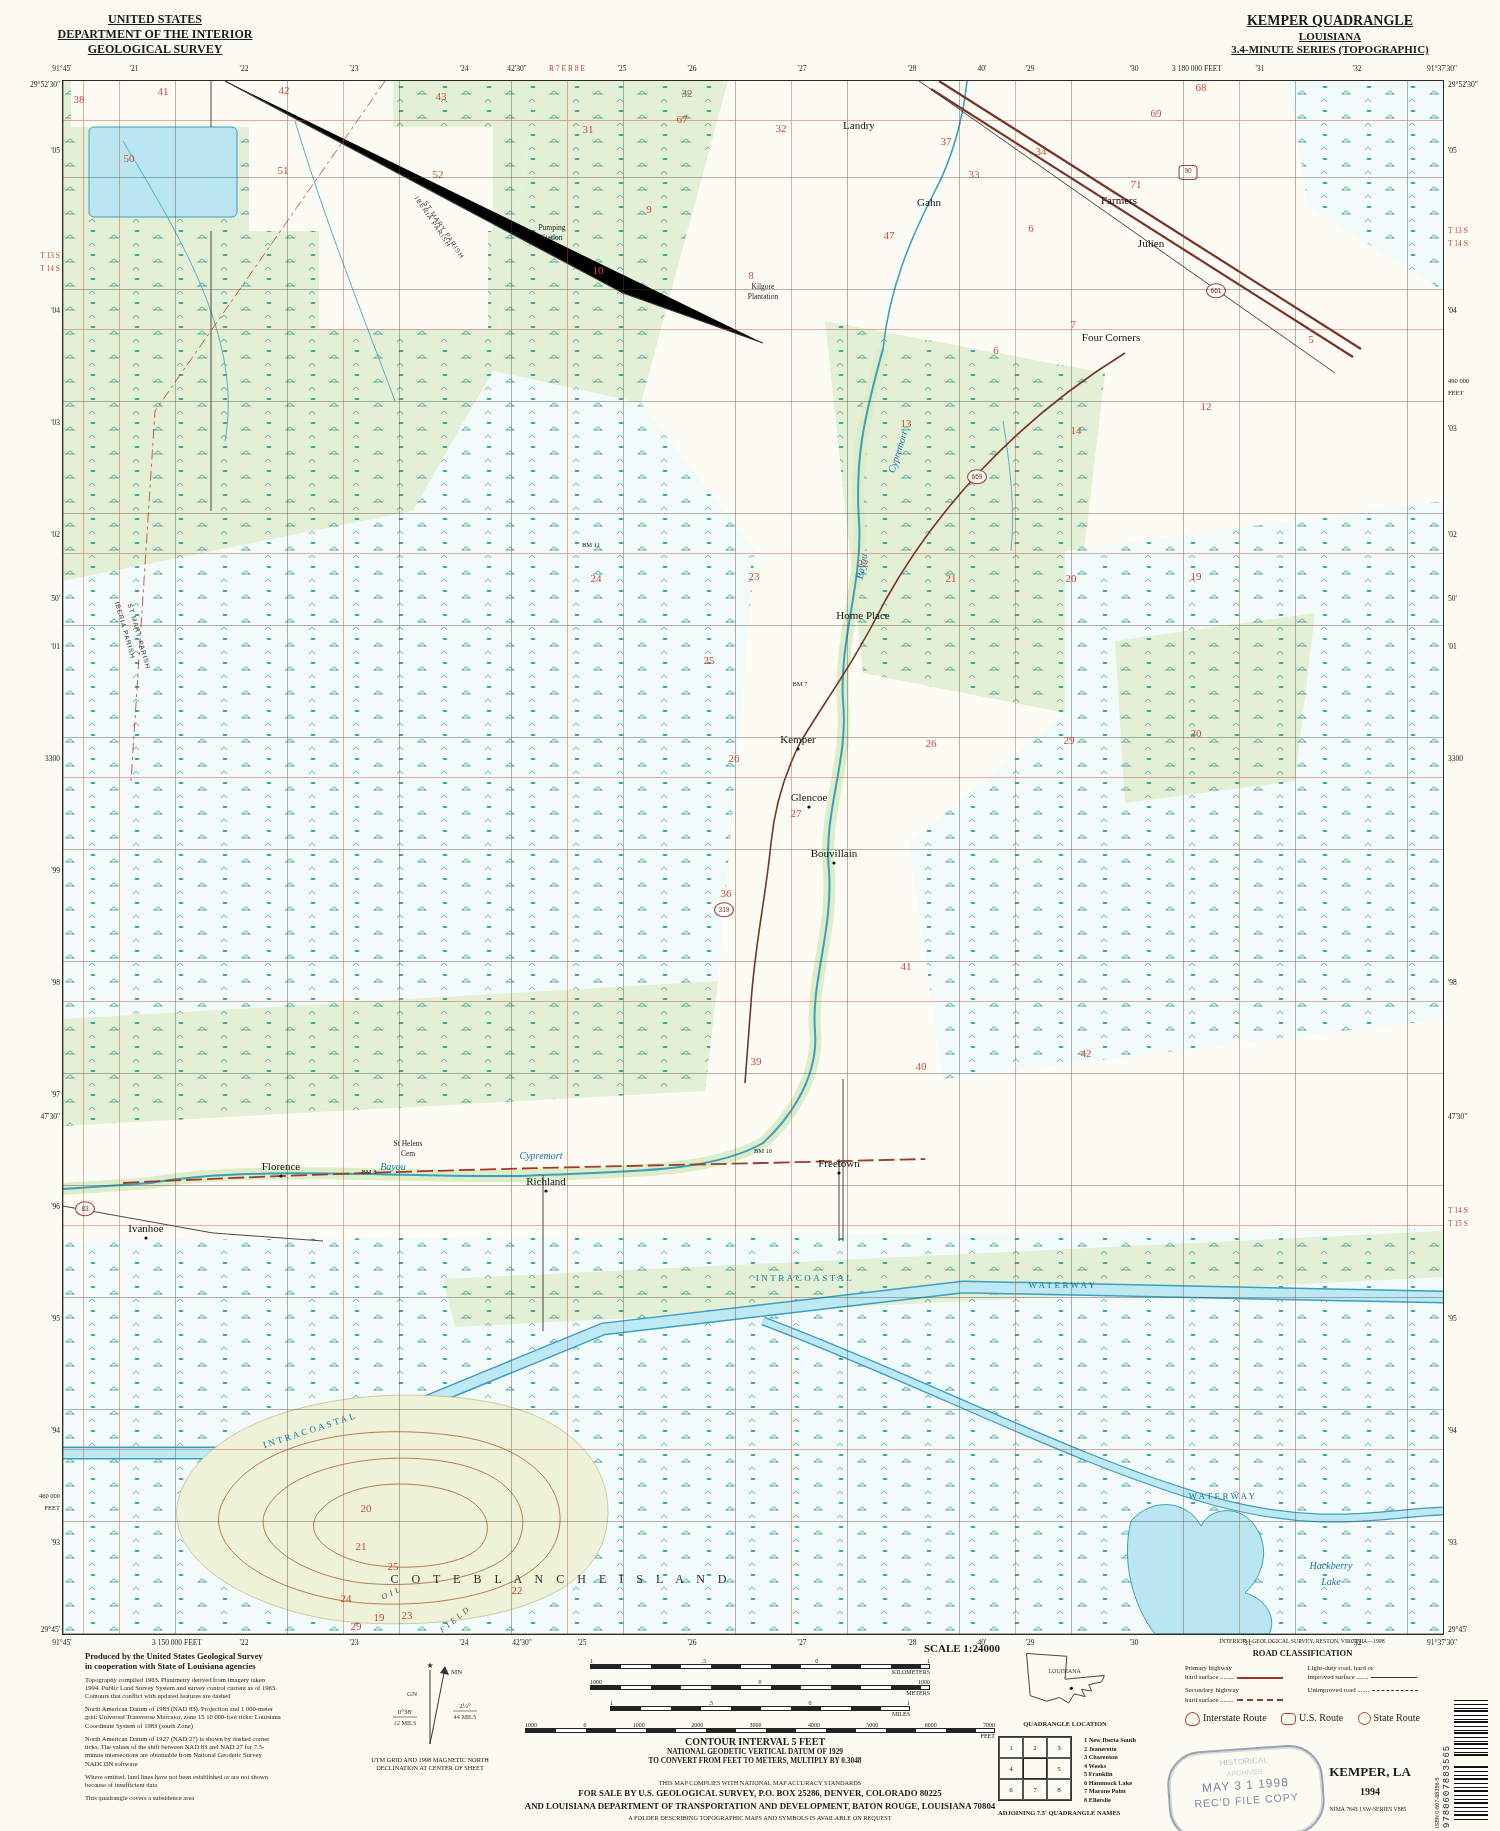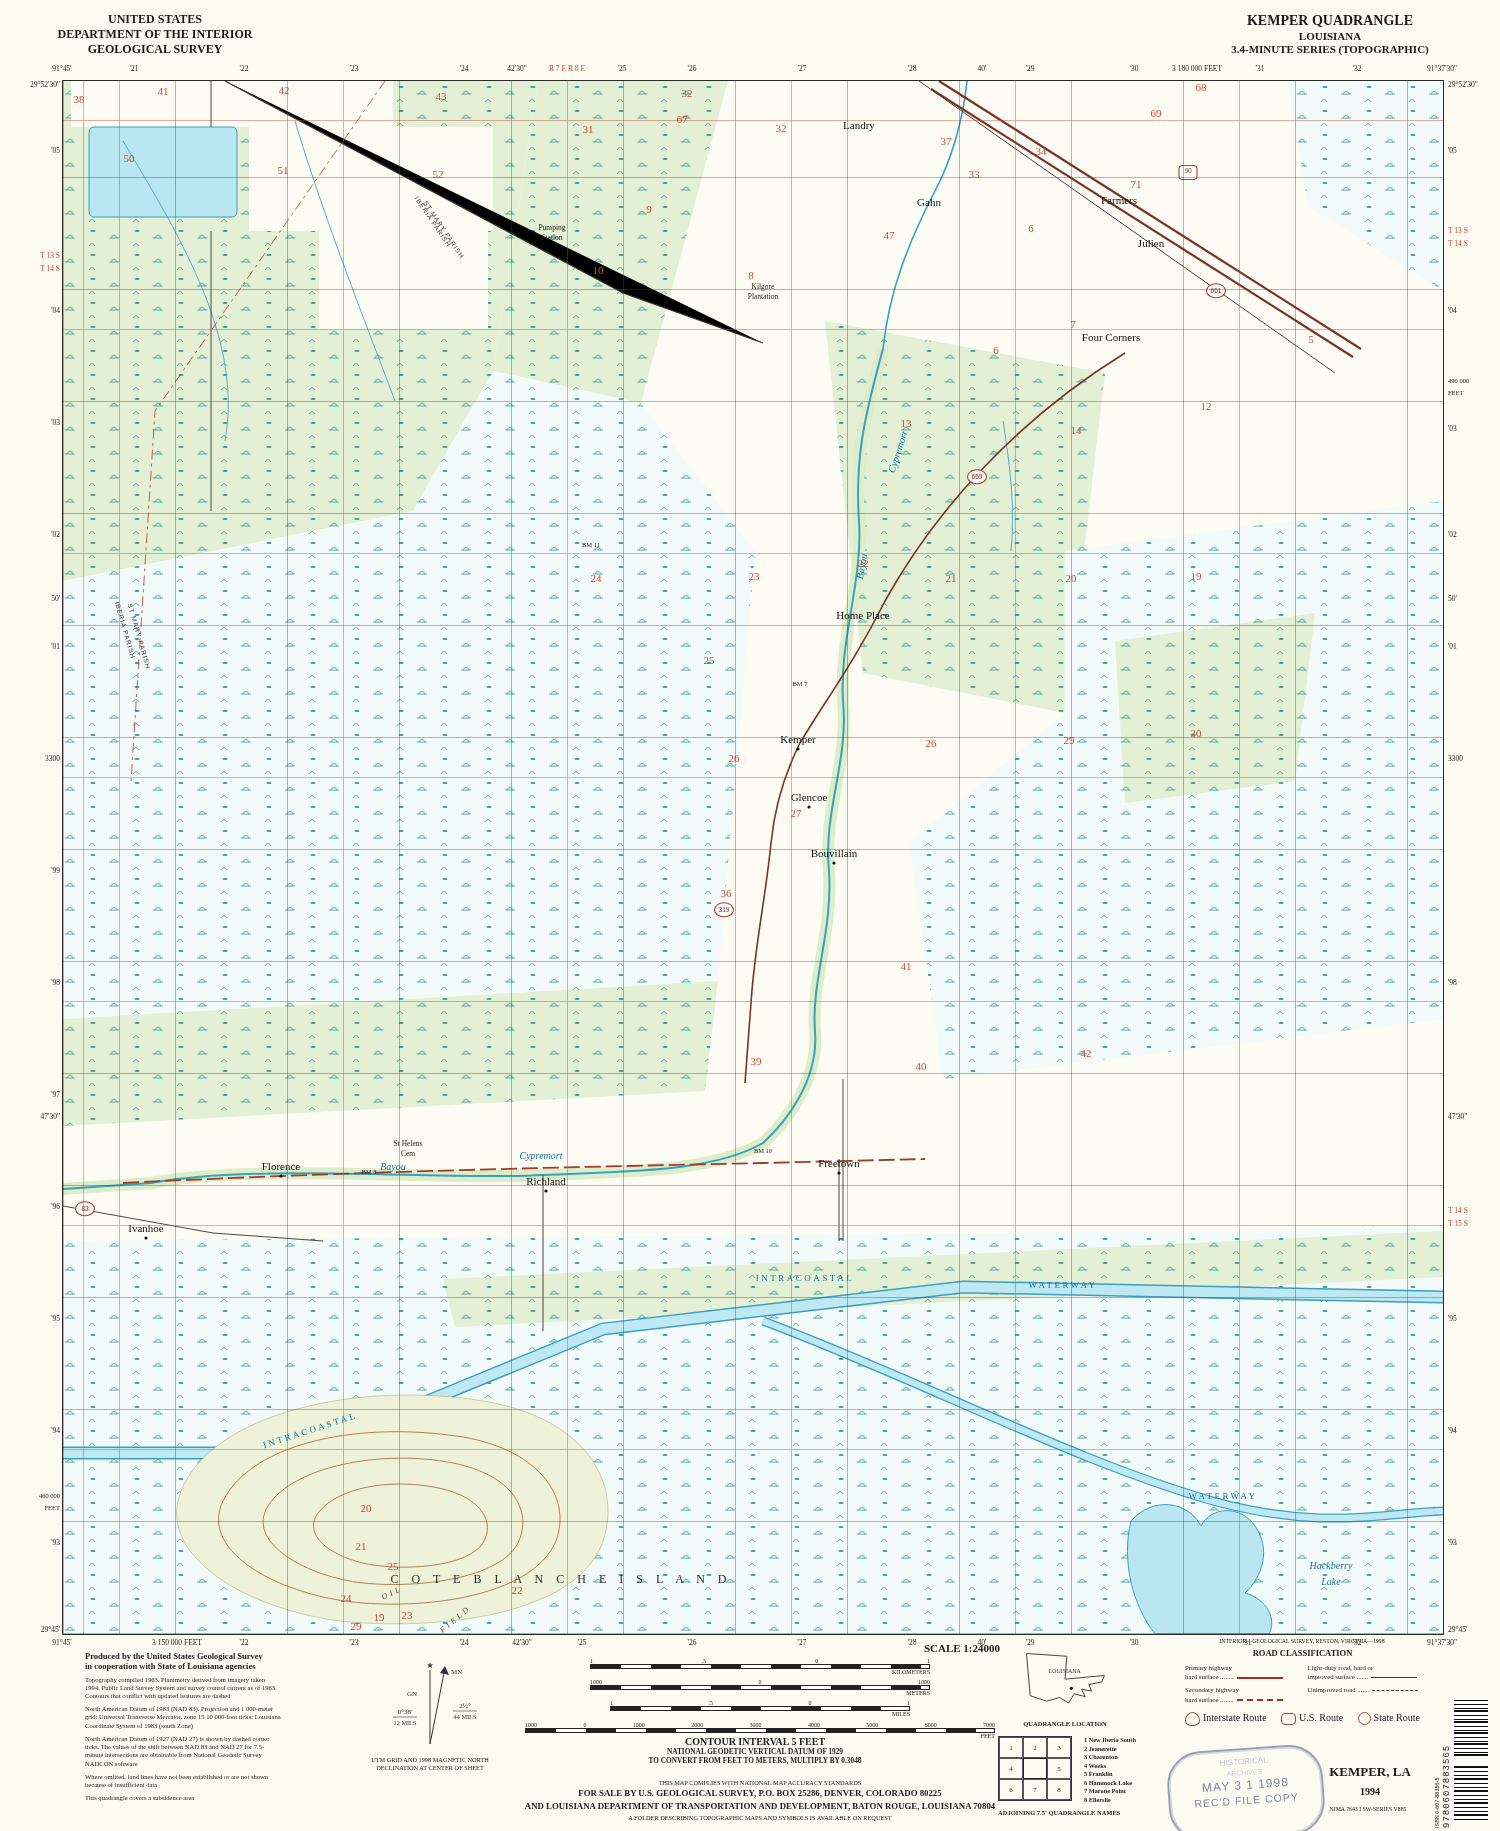--- a/index.html
+++ b/index.html
@@ -1,20 +1,20 @@
 <!DOCTYPE html>
 <html><head>
 <meta charset="utf-8">
 <style>
   html,body{margin:0;padding:0;background:#e8e6da;}
   .page{position:relative;width:1500px;height:1831px;background:#fcfbf2;overflow:hidden;
         font-family:"Liberation Serif",serif;color:#1a1a1a;}
   
   .hdr{position:absolute;top:12px;text-align:center;line-height:1.25;font-weight:bold;}
-  .hdr div{white-space:nowrap;}
+  .hdr div{white-space:nowrap;text-decoration:underline;}
   #hdr-left{left:155px;transform:translateX(-50%);font-size:12px;}
   #hdr-center{left:720px;transform:translateX(-50%);font-size:11px;}
   #hdr-center div:first-child{font-size:13px;}
   #hdr-right{left:1330px;transform:translateX(-50%);font-size:11px;}
   #hdr-right div:first-child{font-size:14px;}
   
   #map{position:absolute;left:62px;top:80px;width:1380px;height:1553px;border:1.2px solid #2a2a26;
        background:#fdfcf4;}
   #map svg{position:absolute;left:0;top:0;}
   .grid-black{position:absolute;inset:0;pointer-events:none;

